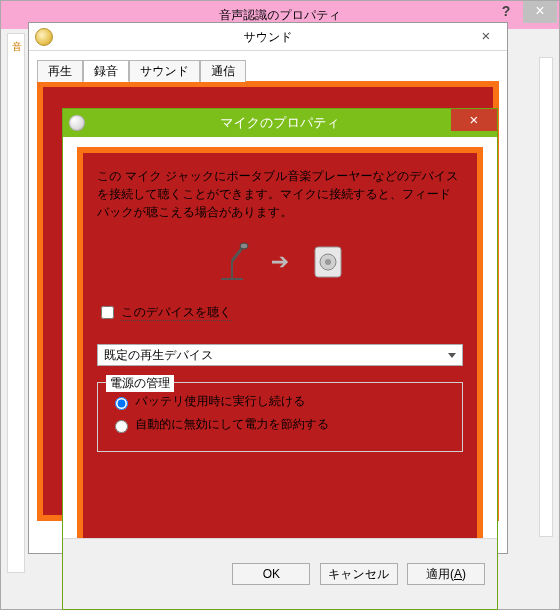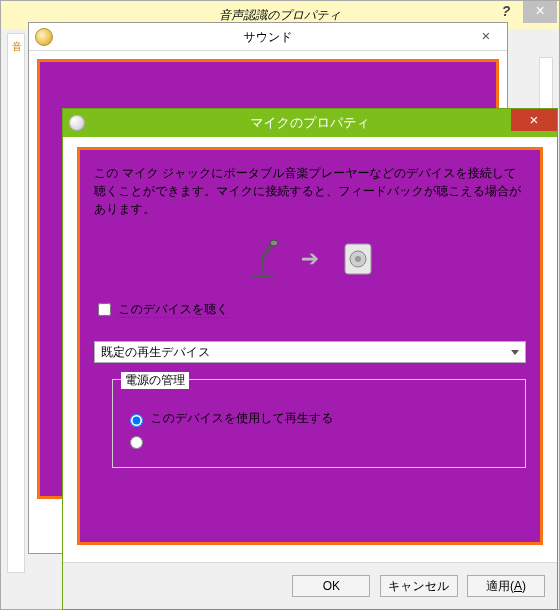--- a/index.html
+++ b/index.html
@@ -18,26 +18,25 @@
   
   .win-back {
     position: absolute;
     left: 0; top: 0;
     width: 560px; height: 610px;
     border: 1px solid #a9a9a9;
     background: #f0f0f0;
   }
   .win-back .titlebar {
     height: 28px;
-    background: #fef9c3;
+    background: #f9a8d4;
     position: relative;
     text-align: center;
     line-height: 28px;
     color: #000;
-    font-style: italic;
   }
   .win-back .titlebar .tbtn {
     position: absolute;
     top: 0; height: 20px; width: 30px;
     text-align: center; line-height: 20px;
     font-size: 14px;
   }
   .win-back .titlebar .help { right: 38px; color:#444; font-weight:bold;}
   .win-back .titlebar .close-dis {
     right: 2px; width: 34px; height: 22px;
@@ -86,29 +85,29 @@
     padding: 0 10px; background:#f7f7f7;
     border:1px solid #b7b7b7; border-bottom:none;
     font-size:12px; position:relative; top:1px;
     cursor:default;
   }
   .tab.active{
     background:#fff; border-bottom:1px solid #fff;
     z-index:2;
   }
   .tabpane {
-    border:3px solid #f97316; background:#a21caf;
+    border:6px solid #f97316; background:#b91c1c;
     min-height: 440px; padding:8px;
   }
 
   
   .win-mic {
     position: absolute;
     left: 62px; top: 108px;
-    width: 496px; height: 502px;
+    width: 436px; height: 502px;
     background:#fff;
     border:1px solid #6ea514;
   }
   .win-mic .titlebar{
     height:28px; background:#7cbf1a;
     line-height:28px; text-align:center; color:#fff;
     font-size:13px;
     position:relative;
   }
   .win-mic .titlebar .icon{
@@ -140,36 +139,35 @@
         padding:0 18px 0 6px; position:relative; line-height:20px;
         margin-top:4px; cursor:default;}
   .dd::after{
     content:""; position:absolute; right:6px; top:8px;
     border-left:4px solid transparent;
     border-right:4px solid transparent;
     border-top:5px solid #555;
   }
 
   .groupbox{
-    border:1px solid #d0d0d0; padding:24px 12px 12px 12px; margin-top:16px;
+    border:1px solid #d0d0d0; padding:4px 12px 12px 12px; margin-top:16px;
     position:relative;
-    margin-left:18px;
   }
   .groupbox .legend{
     position:absolute; top:-8px; left:8px; background:#fff;
     padding:0 4px; font-size:12px;
   }
   .radio-row{ margin:6px 0; }
   .radio-row input{ vertical-align:middle; margin-right:4px;}
 
   .button-row{
     position:absolute; left:0; right:0; bottom:0;
     border-top:1px solid #d9d9d9;
     background:#f0f0f0;
-    padding:12px 12px; text-align:right;
+    padding:24px 12px; text-align:right;
   }
   .btn{
     display:inline-block; min-width:78px; height:22px; line-height:20px;
     background:#f4f4f4; border:1px solid #acacac;
     font-size:12px; text-align:center; margin-left:6px;
     cursor:default;
   }
   .btn u { text-decoration: underline; }
 </style>
 </head>
@@ -187,20 +185,23 @@
   <div class="right-stripe"></div>
 </div>
 
 <div class="win-sound">
   <div class="titlebar">
     <div class="icon"></div>
     <span>サウンド</span>
     <div class="close-x">×</div>
   </div>
   <div class="body">
+    <div class="tabstrip">
+      <span class="tab">再生</span><span class="tab active">録音</span><span class="tab">サウンド</span><span class="tab">通信</span>
+    </div>
     <div class="tabpane"></div>
   </div>
 </div>
 
 <div class="win-mic">
   <div class="titlebar">
     <div class="icon"></div>
     <span>マイクのプロパティ</span>
     <div class="close-x">×</div>
   </div>
@@ -232,24 +233,25 @@
       </div>
 
       <div class="dd">
         <span>既定の再生デバイス</span>
       </div>
 
       <div class="groupbox">
         <div class="legend">電源の管理</div>
         <div class="radio-row">
           <input type="radio" name="pwr" checked="" style="">
-          <span>このデバイスを使用して再生する</span>
+          <span>バッテリ使用時に実行し続ける</span>
         </div>
         <div class="radio-row">
           <input type="radio" name="pwr" style="">
+          <span>自動的に無効にして電力を節約する</span>
         </div>
       </div>
 
     </div>
   </div>
 
   <div class="button-row">
     <span class="btn">OK</span>
     <span class="btn">キャンセル</span>
     <span class="btn"><span>適用(</span><u>A</u><span>)</span></span>

